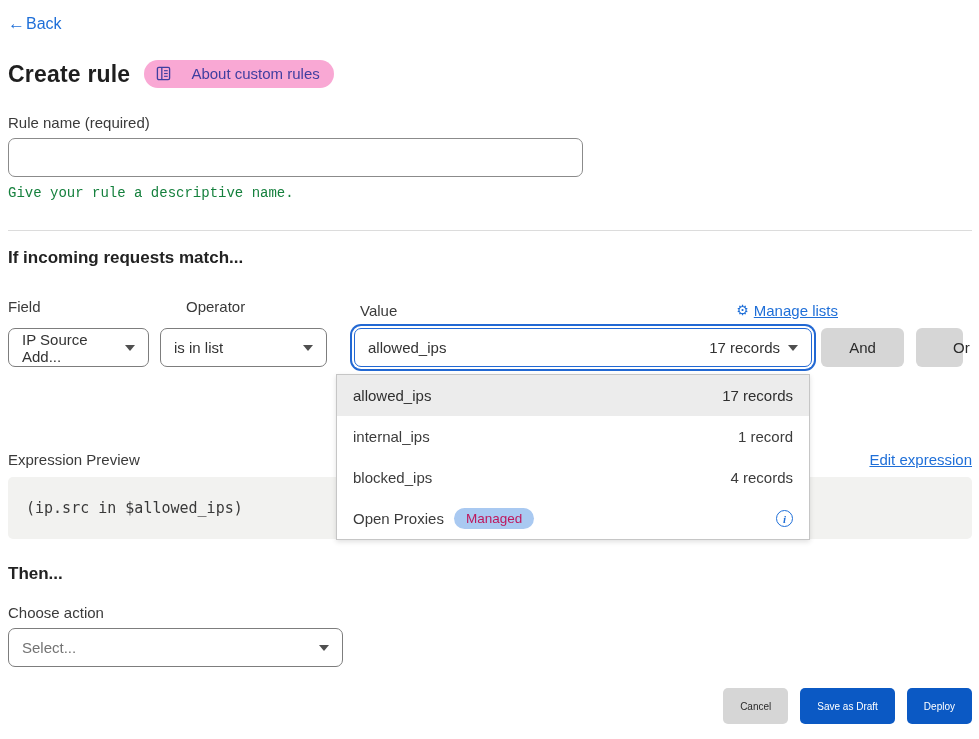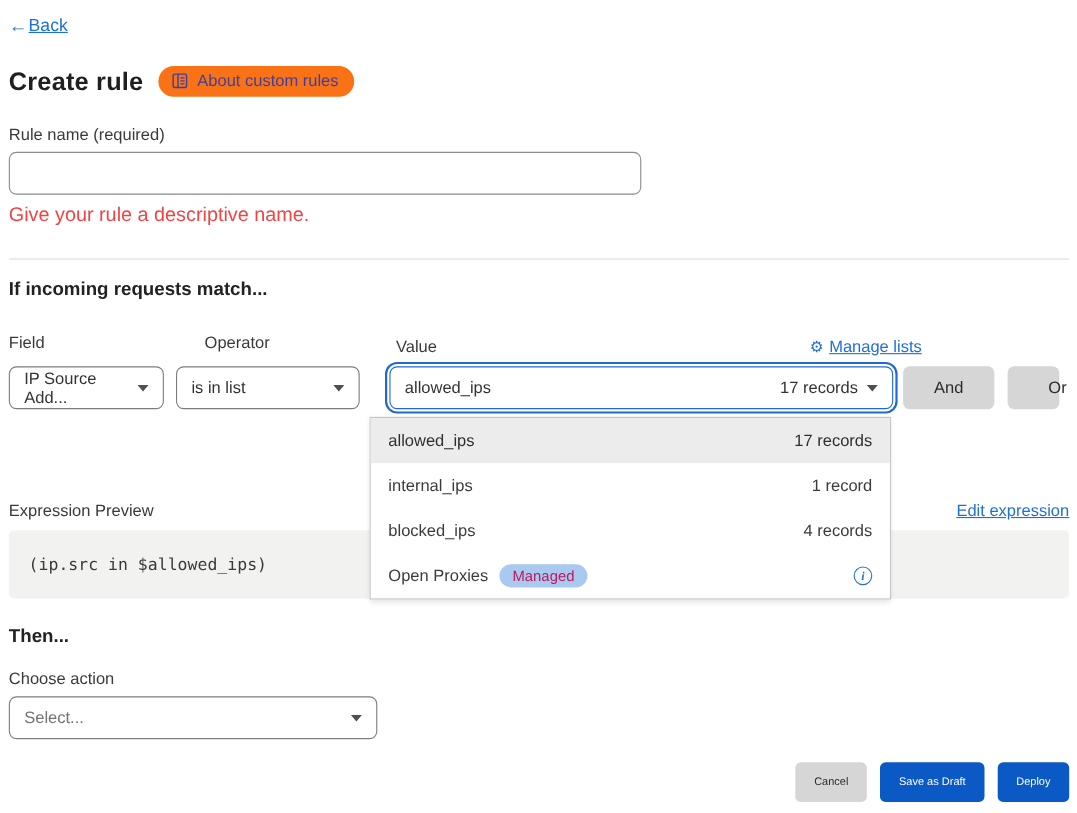--- a/index.html
+++ b/index.html
@@ -12,41 +12,41 @@
   }
   .page { padding: 14px 7px 0 8px; position: relative; }
 
   
   .back-row { margin-bottom: 26px; }
   .back-link {
     color: #1f6fd8; font-size: 16px; text-decoration: none; cursor: pointer;
     display: inline-flex; align-items: center; gap: 1px;
   }
   .back-link .arrow { text-decoration: none; font-size: 17px; }
-  .back-link .back-text { text-decoration: underline; }
+  .back-link .back-text { }
 
   
   .header-row { display: flex; align-items: center; gap: 14px; margin-bottom: 26px; }
   .page-title { font-size: 23px; font-weight: bold; color: #1f1f1f; letter-spacing: 0.2px; }
   .about-badge {
-    display: inline-flex; align-items: center; gap: 8px;
-    background: #f97316; color: #3f3fa0;
+    display: inline-flex; align-items: center; gap: 20px;
+    background: #f9a8d4; color: #3f3fa0;
     font-size: 15px; padding: 5px 14px 6px 12px; border-radius: 15px;
     cursor: pointer; text-decoration: none;
   }
   .about-badge svg { display: block; }
 
   
   .field-label { font-size: 15px; color: #3a3a3a; margin-bottom: 7px; }
   .rule-name-input {
     width: 575px; height: 39px; border: 1px solid #8b8b8b; border-radius: 7px;
     font-size: 15px; padding: 0 12px; outline: none; color: #333;
     font-family: "Liberation Sans", sans-serif;
   }
-  .helper-text { font-size: 18px; color: #ef4444; margin-top: 8px; }
+  .helper-text { font-size: 14px; color: #15803d; margin-top: 8px; font-family: Liberation Mono, monospace; }
 
   .divider { border: none; border-top: 1px solid #dcdcdc; margin: 29px 0 0 0; width: 964px; }
 
   .section-heading { font-size: 17px; font-weight: bold; color: #222; }
   .match-heading { margin-top: 17px; }
 
   
   .condition-area { margin-top: 30px; position: relative; }
   .cond-labels { display: flex; }
   .cond-row { display: flex; margin-top: 6px; align-items: flex-start; }

